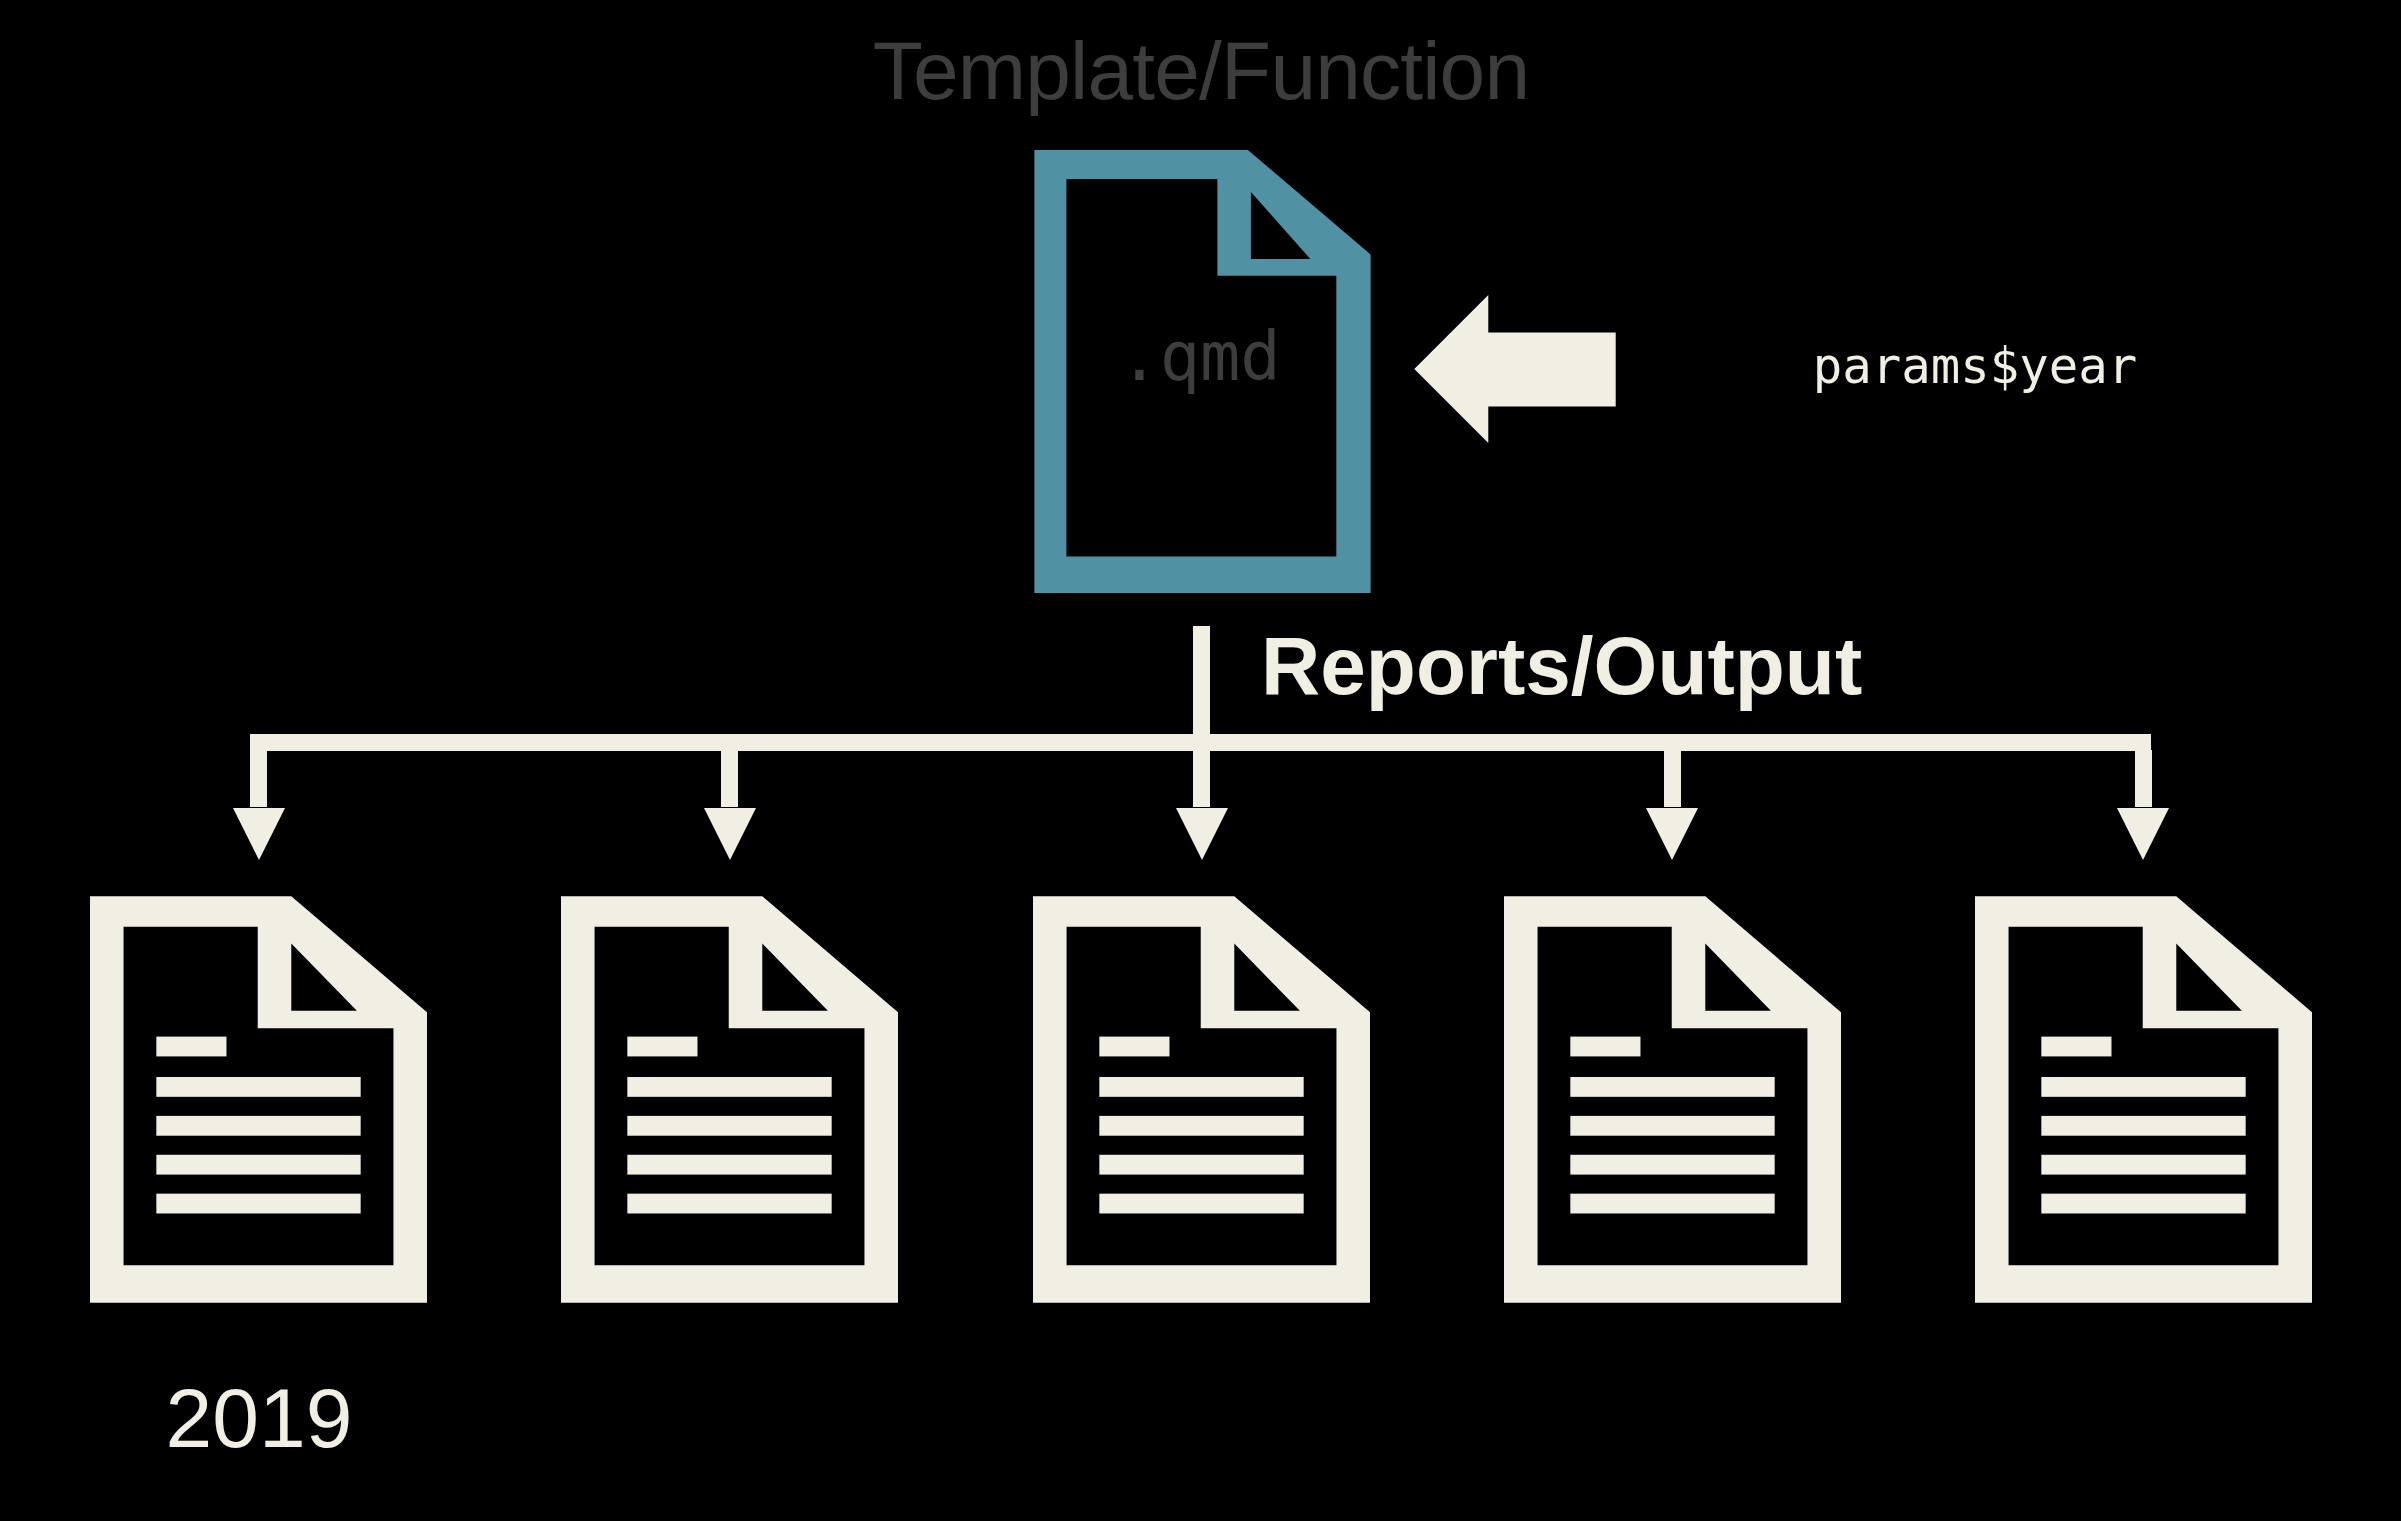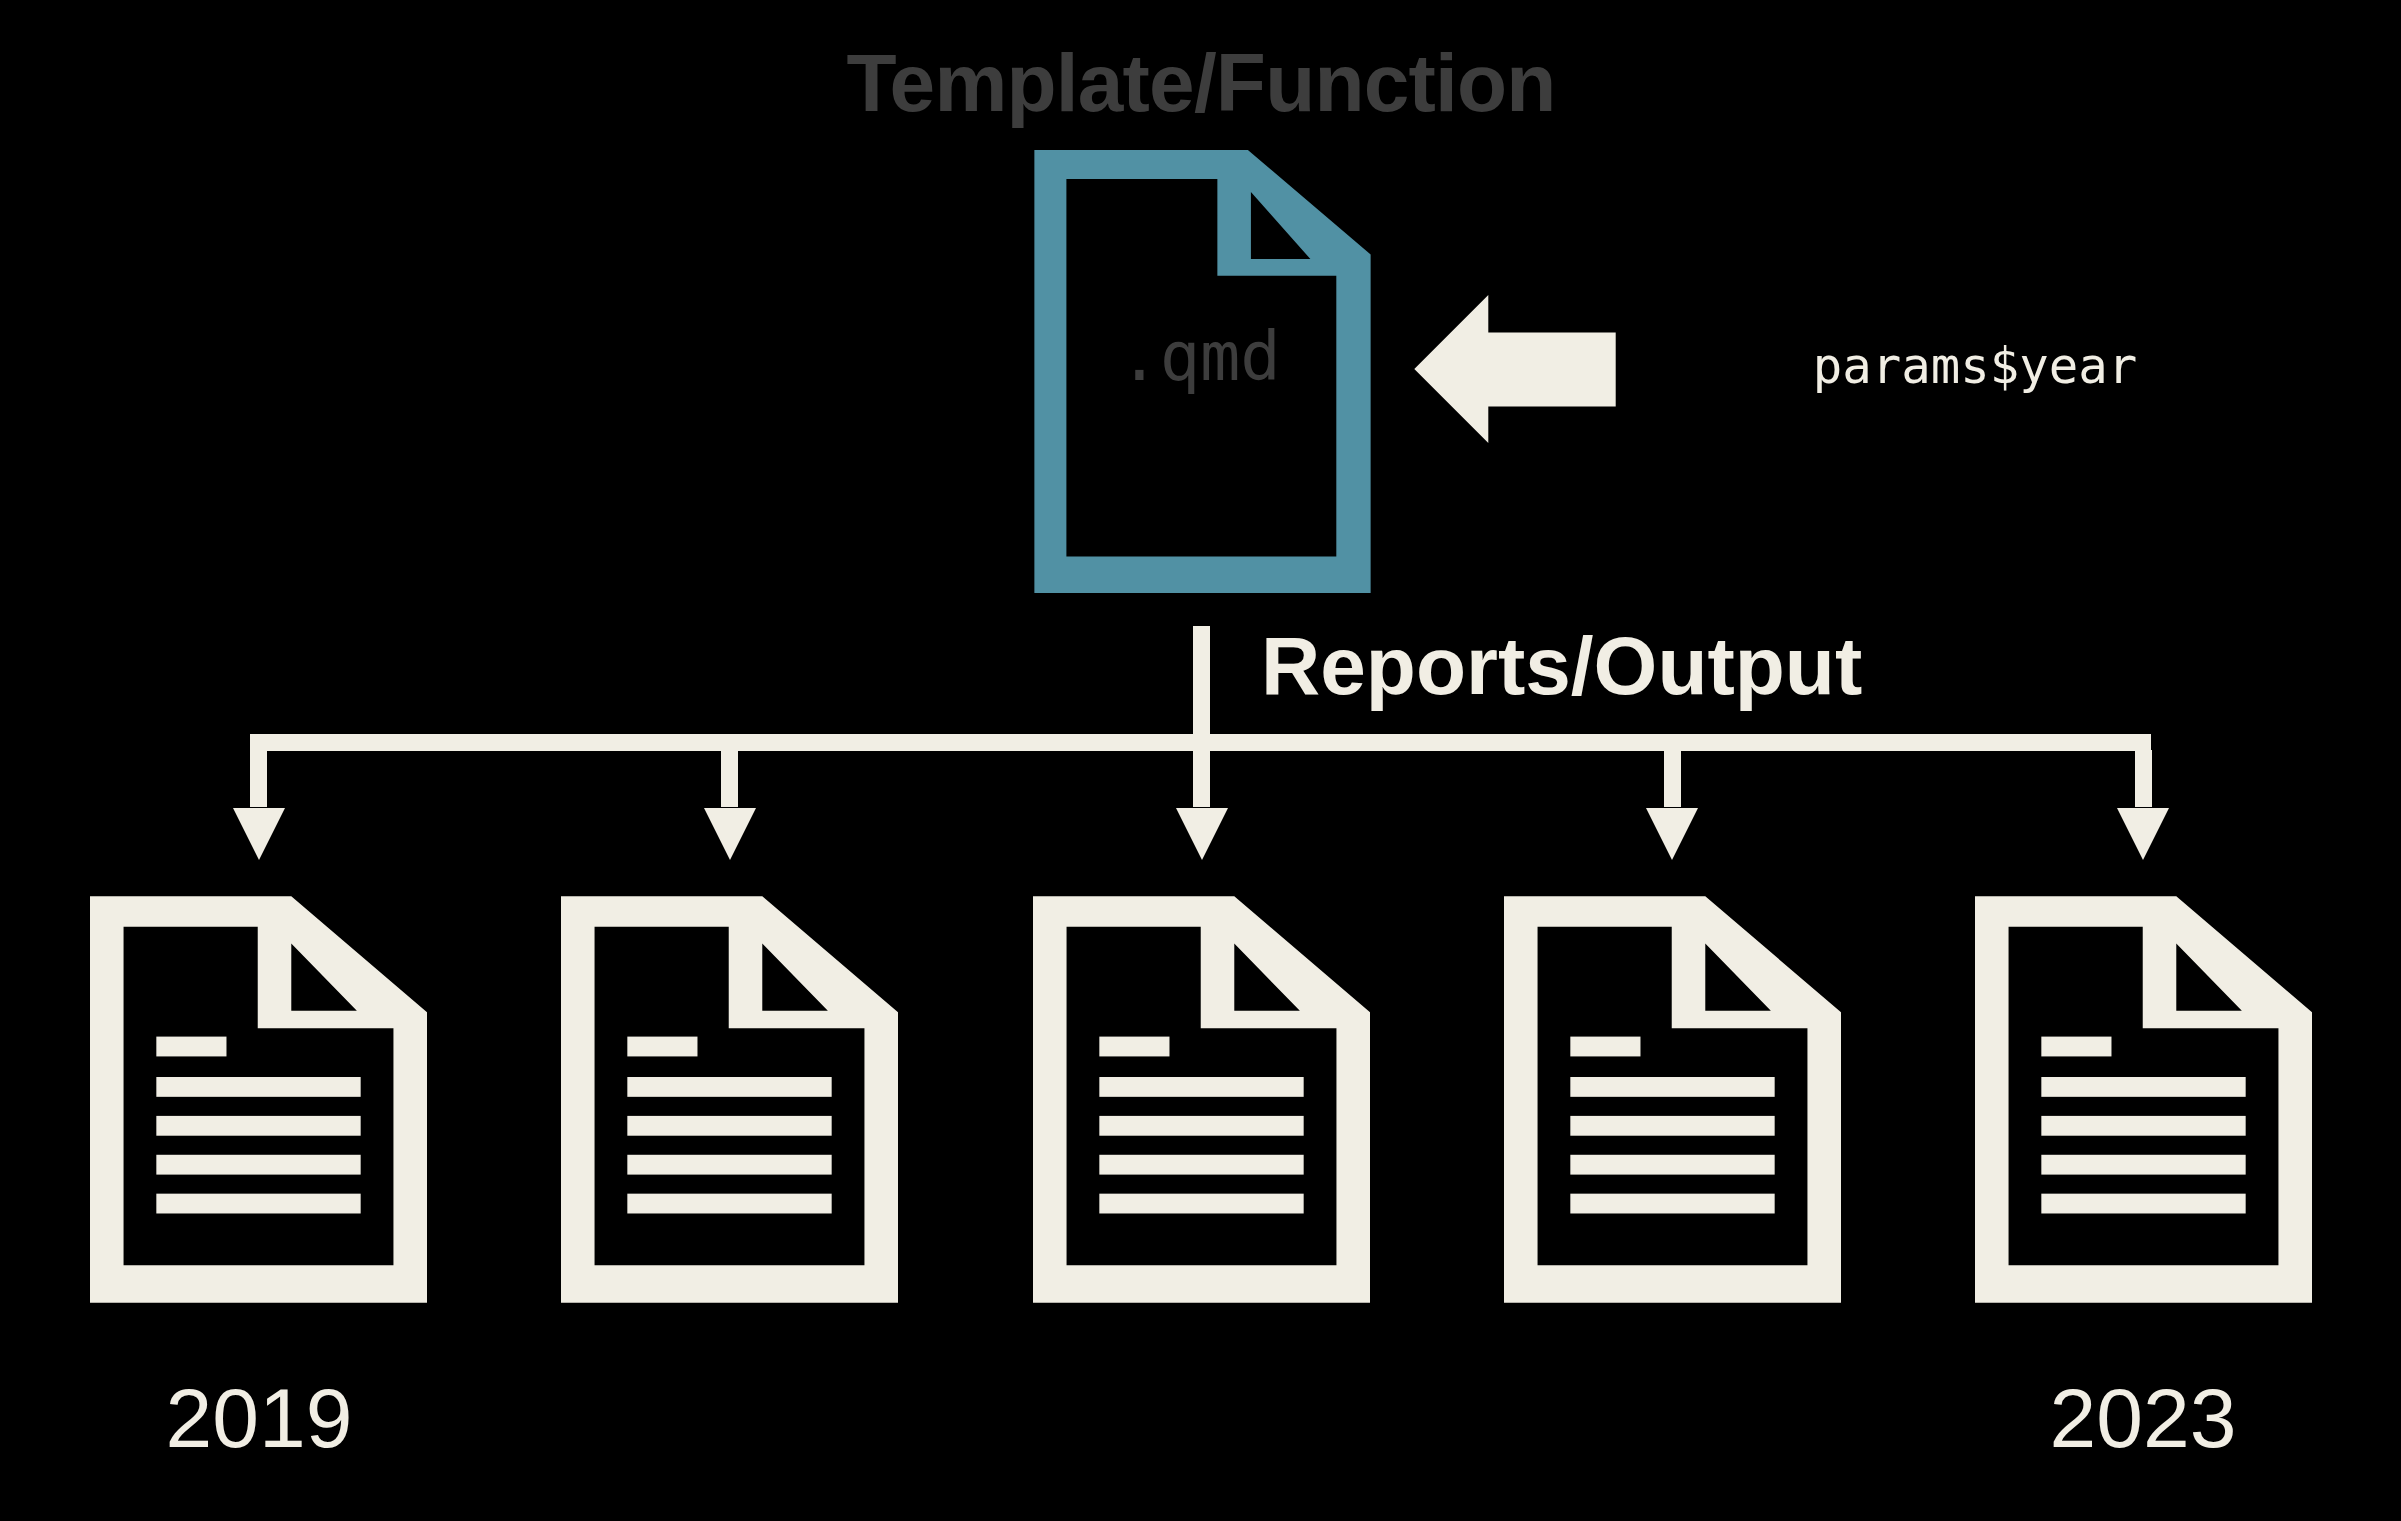--- a/index.html
+++ b/index.html
@@ -15,26 +15,25 @@
     overflow: hidden;
     font-family: "Liberation Sans", sans-serif;
   }
   .abs { position: absolute; }
 
   .diagram-title {
     top: 27.5px;
     left: 1201px;
     transform: translateX(-50%);
     font-size: 82px;
-    font-weight: bold;
+    font-weight: normal;
     letter-spacing: -0.8px;
     color: #3d3d3d;
     white-space: nowrap;
     line-height: 1.05;
-    margin-top: 12px;
   }
 
   .qmd-icon-wrap {
     left: 1034px;
     top: 150px;
     width: 337px;
     height: 443px;
   }
   .qmd-ext-label {
     left: 1200px;
@@ -218,16 +217,15 @@
         <rect x="87" y="184" width="92" height="26"></rect>
         <rect x="87" y="237" width="268" height="26"></rect>
         <rect x="87" y="288" width="268" height="26"></rect>
         <rect x="87" y="339" width="268" height="26"></rect>
         <rect x="87" y="390" width="268" height="26"></rect>
       </g>
     </svg>
   </div>
 
   <div class="abs year-label" style="left:259px">2019</div>
-  <div class="abs year-label" style="left:2143px">2023</div>
 
 </div>
 
 
 </body></html>

